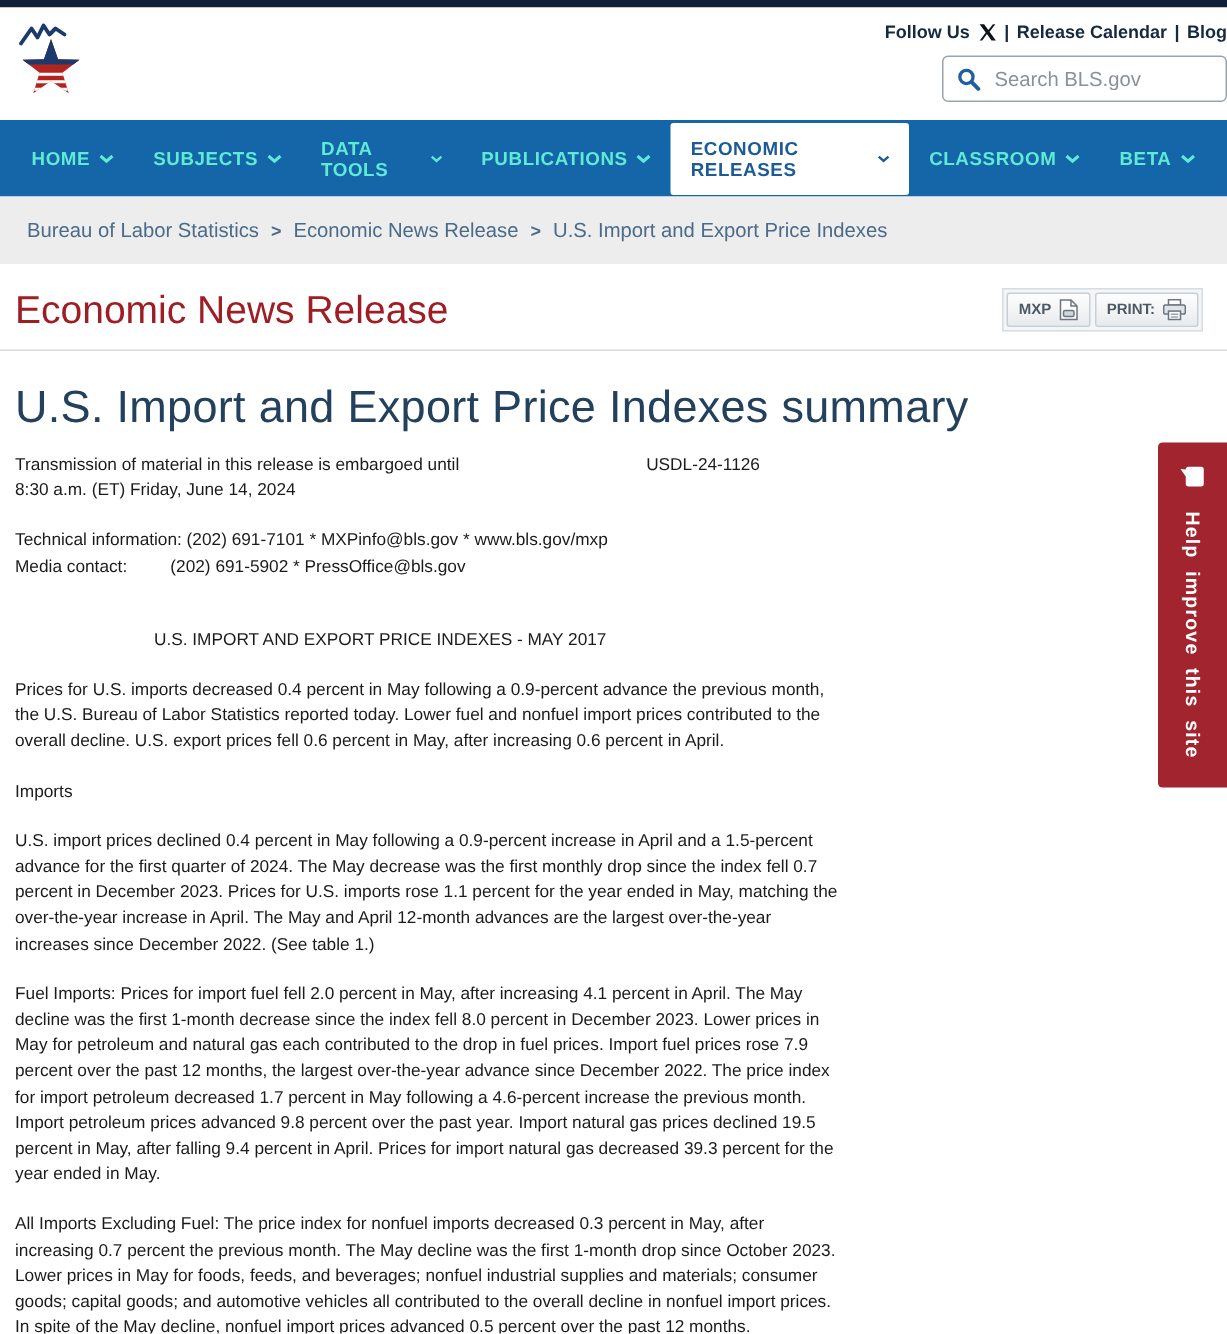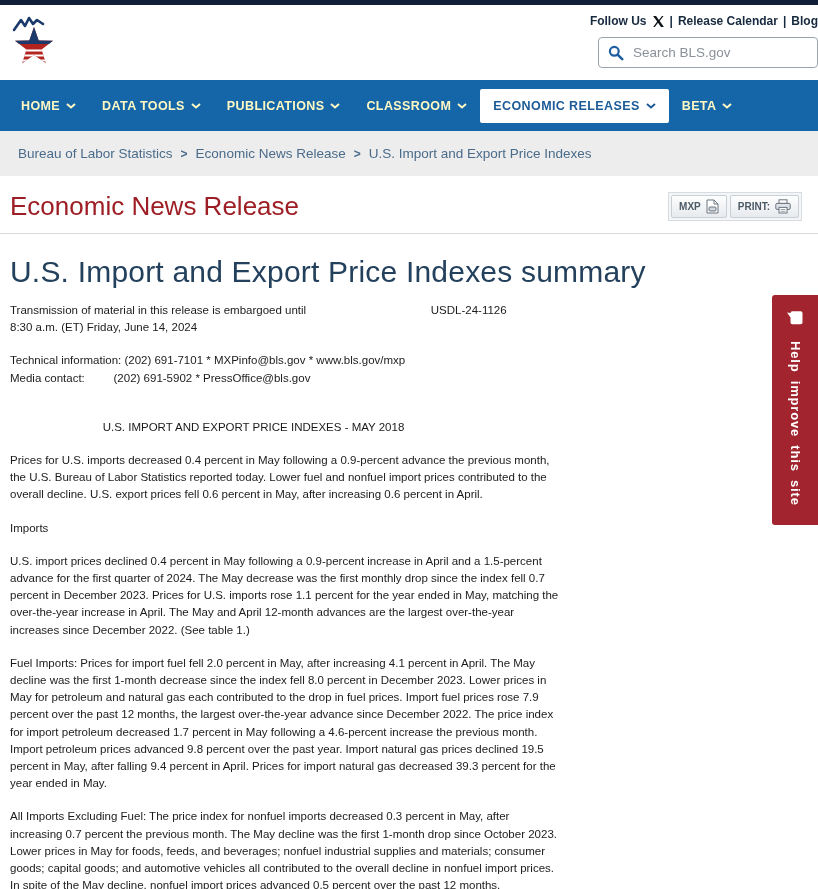--- a/index.html
+++ b/index.html
@@ -12,27 +12,27 @@
   .topbar { height:5px; background:#121f38; }
 
   
   .site-header { height:75px; position:relative; background:#fff; display:flex; align-items:center; padding:0 10px; }
   .brand { display:flex; align-items:center; gap:10px; text-decoration:none; }
   .brand-title { font-size:15px; font-weight:bold; color:#222; letter-spacing:0.2px; }
   .header-right { position:absolute; right:0; top:9px; display:flex; flex-direction:column; align-items:flex-end; gap:9px; }
   .follow-row { display:flex; align-items:center; gap:5px; font-size:12px; font-weight:bold; color:#16293f; }
   .follow-row a { color:#16293f; text-decoration:none; }
   .pipe { color:#16293f; }
-  .search-box { width:220px; height:31px; border:1px solid #9aa4ad; border-radius:4px; background:#fff; display:flex; align-items:center; gap:7px; padding:0 9px; }
+  .search-box { width:190px; height:31px; border:1px solid #9aa4ad; border-radius:4px; background:#fff; display:flex; align-items:center; gap:7px; padding:0 9px; }
   .search-box input { border:0; outline:0; width:100%; font-size:13.5px; color:#333; font-family:"Liberation Sans",sans-serif; background:transparent; }
   .search-box input::placeholder { color:#8a9199; }
 
   
   .main-nav { height:51px; background:#1565A9; display:flex; align-items:center; padding:0 8px; }
-  .nav-item { display:flex; align-items:center; gap:6px; color:#fef9c3; font-size:12.5px; font-weight:bold; letter-spacing:0.4px; text-decoration:none; padding:10px 13px; cursor:pointer; }
+  .nav-item { display:flex; align-items:center; gap:6px; color:#5eead4; font-size:12.5px; font-weight:bold; letter-spacing:0.4px; text-decoration:none; padding:10px 13px; cursor:pointer; }
   .nav-item.active { background:#fff; color:#1c5b97; border-radius:2px; }
   .nav-item svg { display:block; }
 
   
   .breadcrumb { height:45px; background:#ededed; display:flex; align-items:center; gap:8px; padding:0 18px; font-size:13.5px; color:#4a6b8a; }
   .breadcrumb a { color:#4a6b8a; text-decoration:none; }
   .crumb-sep { font-weight:bold; font-size:12px; position:relative; top:0.5px; }
 
   
   .content { padding:0 10px; position:relative; background:#fff; }
@@ -102,39 +102,45 @@
 </header>
 
 <nav class="main-nav">
   <a class="nav-item">
       <span>HOME</span>
       <svg width="10" height="6" viewBox="0 0 10 6">
         <path d="M1 1l4 3.5L9 1" fill="none" stroke="currentColor" stroke-width="2"></path>
       </svg>
     </a>
   <a class="nav-item">
+      <span>SUBJECTS</span>
+      <svg width="10" height="6" viewBox="0 0 10 6">
+        <path d="M1 1l4 3.5L9 1" fill="none" stroke="currentColor" stroke-width="2"></path>
+      </svg>
+    </a>
+  <a class="nav-item">
       <span>DATA TOOLS</span>
       <svg width="10" height="6" viewBox="0 0 10 6">
         <path d="M1 1l4 3.5L9 1" fill="none" stroke="currentColor" stroke-width="2"></path>
       </svg>
     </a>
   <a class="nav-item">
       <span>PUBLICATIONS</span>
-      <svg width="10" height="6" viewBox="0 0 10 6">
-        <path d="M1 1l4 3.5L9 1" fill="none" stroke="currentColor" stroke-width="2"></path>
-      </svg>
-    </a>
-  <a class="nav-item">
-      <span>CLASSROOM</span>
       <svg width="10" height="6" viewBox="0 0 10 6">
         <path d="M1 1l4 3.5L9 1" fill="none" stroke="currentColor" stroke-width="2"></path>
       </svg>
     </a>
   <a class="nav-item active">
       <span>ECONOMIC RELEASES</span>
+      <svg width="10" height="6" viewBox="0 0 10 6">
+        <path d="M1 1l4 3.5L9 1" fill="none" stroke="currentColor" stroke-width="2"></path>
+      </svg>
+    </a>
+  <a class="nav-item">
+      <span>CLASSROOM</span>
       <svg width="10" height="6" viewBox="0 0 10 6">
         <path d="M1 1l4 3.5L9 1" fill="none" stroke="currentColor" stroke-width="2"></path>
       </svg>
     </a>
   <a class="nav-item">
       <span>BETA</span>
       <svg width="10" height="6" viewBox="0 0 10 6">
         <path d="M1 1l4 3.5L9 1" fill="none" stroke="currentColor" stroke-width="2"></path>
       </svg>
     </a>
@@ -177,21 +183,21 @@
     </div>
   </div>
   <hr class="title-rule">
   <h2 class="article-title">U.S. Import and Export Price Indexes summary</h2>
 
   <div class="release">
     <pre>Transmission of material in this release is embargoed until                                       USDL-24-1126
 8:30 a.m. (ET) Friday, June 14, 2024</pre>
     <pre>Technical information: (202) 691-7101 * MXPinfo@bls.gov * www.bls.gov/mxp
 Media contact:         (202) 691-5902 * PressOffice@bls.gov</pre>
-    <pre class="headline">                             U.S. IMPORT AND EXPORT PRICE INDEXES - MAY 2018</pre>
+    <pre class="headline">                             U.S. IMPORT AND EXPORT PRICE INDEXES - MAY 2017</pre>
     <pre>Prices for U.S. imports decreased 0.4 percent in May following a 0.9-percent advance the previous month,
 the U.S. Bureau of Labor Statistics reported today. Lower fuel and nonfuel import prices contributed to the
 overall decline. U.S. export prices fell 0.6 percent in May, after increasing 0.6 percent in April.</pre>
     <pre>Imports</pre>
     <pre>U.S. import prices declined 0.4 percent in May following a 0.9-percent increase in April and a 1.5-percent
 advance for the first quarter of 2024. The May decrease was the first monthly drop since the index fell 0.7
 percent in December 2023. Prices for U.S. imports rose 1.1 percent for the year ended in May, matching the
 over-the-year increase in April. The May and April 12-month advances are the largest over-the-year
 increases since December 2022. (See table 1.)</pre>
     <pre>Fuel Imports: Prices for import fuel fell 2.0 percent in May, after increasing 4.1 percent in April. The May

